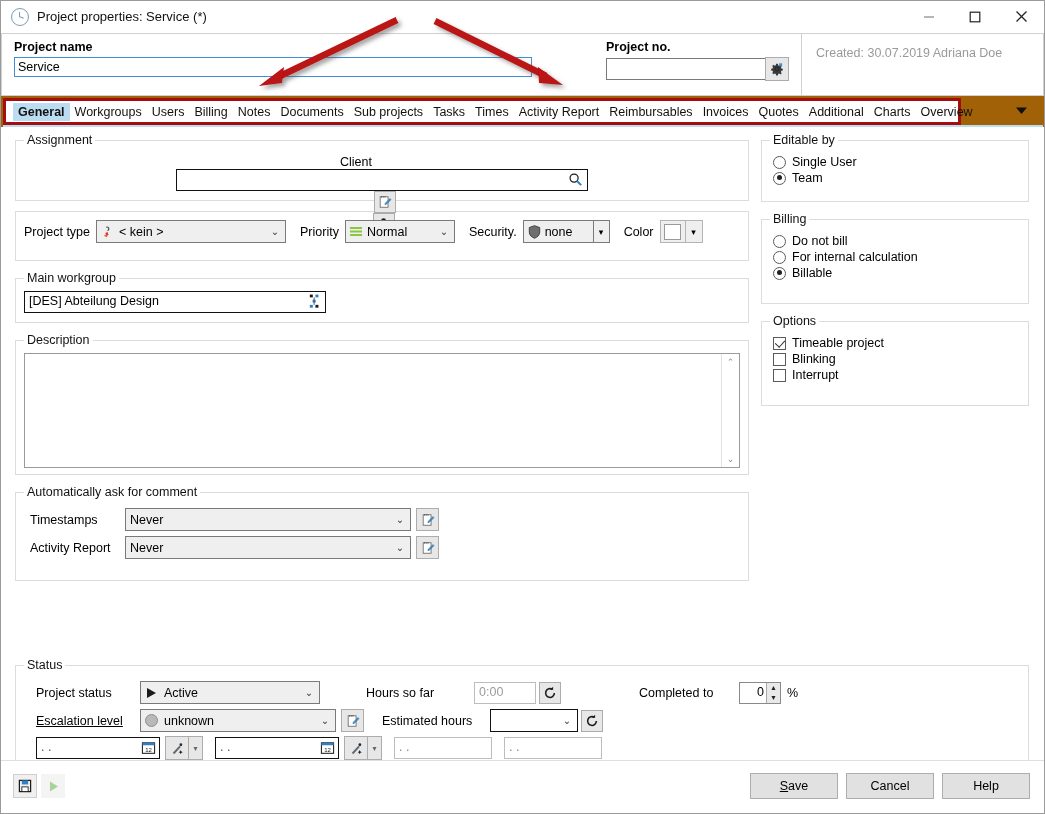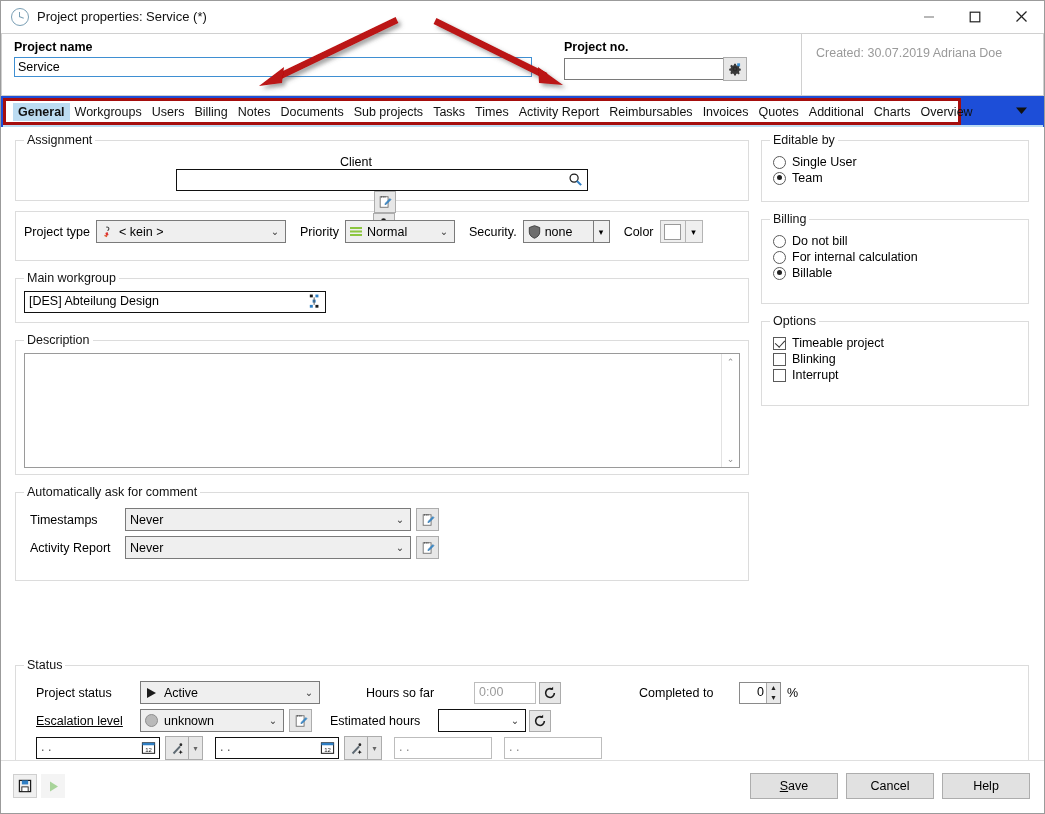--- a/index.html
+++ b/index.html
@@ -20,30 +20,30 @@
   .title-icon .circ { position:absolute; inset:0; border:1.3px solid #7a9fb5; border-radius:50%; }
   .title-icon .h1 { position:absolute; left:8px; top:4px; width:1.3px; height:5px; background:#7a9fb5; }
   .title-icon .h2 { position:absolute; left:8px; top:8px; width:5px; height:1.3px; background:#7a9fb5; transform:rotate(20deg); transform-origin:left center;}
   .title-text { font-size:13px; color:#111; }
   .win-btns { position:absolute; right:0; top:0; height:31px; display:flex; }
   .win-btn { width:46px; height:31px; display:flex; align-items:center; justify-content:center; }
   .win-btn svg { display:block; }
 
   
   .header { height:63px; display:flex; align-items:stretch; background:#fff; }
-  .hdr-left { flex:none; width:800px; border:1px solid #d0d0d0; border-right:none; box-sizing:border-box; padding:6px 12px 8px 12px; display:flex; }
+  .hdr-left { flex:none; width:800px; border:1px solid #d0d0d0; border-right:none; box-sizing:border-box; padding:6px 12px 8px 12px; display:flex;justify-content:space-between; }
   .fld { display:flex; flex-direction:column; }
   .fld-label { font-weight:bold; font-size:12.5px; margin-bottom:3px; }
   .name-box { width:518px; height:20px; border:1px solid #3f8fd2; box-sizing:border-box; font-size:12.5px; padding:1px 3px; outline:none; }
   .no-box { width:160px; height:22px; border:1px solid #7a7a7a; box-sizing:border-box; font-size:12.5px; padding:1px 3px; outline:none; }
   .gear-btn { width:24px; height:24px; border:1px solid #acacac; background:#e7e7e7; display:flex; align-items:center; justify-content:center; box-sizing:border-box; margin-left:-1px; }
   .hdr-right { flex:1; border:1px solid #d0d0d0; box-sizing:border-box; padding:10px 0 0 14px; color:#9a9a9a; font-size:12.5px; line-height:19px; }
 
   
-  .tabzone { position:relative; height:31px; background:#1d4ed8; }
+  .tabzone { position:relative; height:31px; background:#a16207; }
   .tabbar { position:absolute; left:2px; top:2px; width:958px; height:27px; border:3px solid #a50e0e; box-sizing:border-box; background:#fff; display:flex; align-items:center; padding-left:7px; }
   .tab { font-size:12.5px; padding:2px 5px; white-space:nowrap; color:#111; }
   .tab.active { background:#bcdcf2; font-weight:bold; }
   .tab-chevron { position:absolute; right:16px; top:8px; }
   .tabline { position:absolute; left:2px; top:29px; width:1040px; height:2px; background:#bcdcf2; }
 
   
   .body { position:relative; height:655px; padding:0; }
   .col-left { position:absolute; left:14px; top:6px; width:734px; }
   .col-right { position:absolute; left:760px; top:6px; width:268px; }
@@ -395,21 +395,21 @@
             <div class="sbtns">
               <span>▲</span>
               <span>▼</span>
             </div>
           </div>
           <div class="lbl" style="margin-left:6px;">%</div>
         </div>
 
         <div class="row" style="margin-top:5px;">
           <div class="lbl" style="width:104px;margin-left:12px;text-decoration:underline;">Escalation level</div>
-          <div class="combo" style="width:144px;">
+          <div class="combo" style="width:196px;">
             <span style="width:11px;height:11px;border-radius:50%;background:#b9b9b9;border:1px solid #8e8e8e;margin-right:6px;flex:none;"></span>
             <span class="cv">unknown</span>
             <span class="chev">⌄</span>
           </div>
           <div class="sqbtn" style="margin-left:5px;height:23px;width:23px;">
             <svg width="14" height="14" viewBox="0 0 16 16">
               <rect x="2.5" y="2" width="9" height="12" fill="#fff" stroke="#6b6b6b" stroke-width="1"></rect>
               <line x1="4" y1="1.2" x2="4" y2="3" stroke="#555" stroke-width="1"></line>
                 <line x1="6" y1="1.2" x2="6" y2="3" stroke="#555" stroke-width="1"></line>
                 <line x1="8" y1="1.2" x2="8" y2="3" stroke="#555" stroke-width="1"></line>

